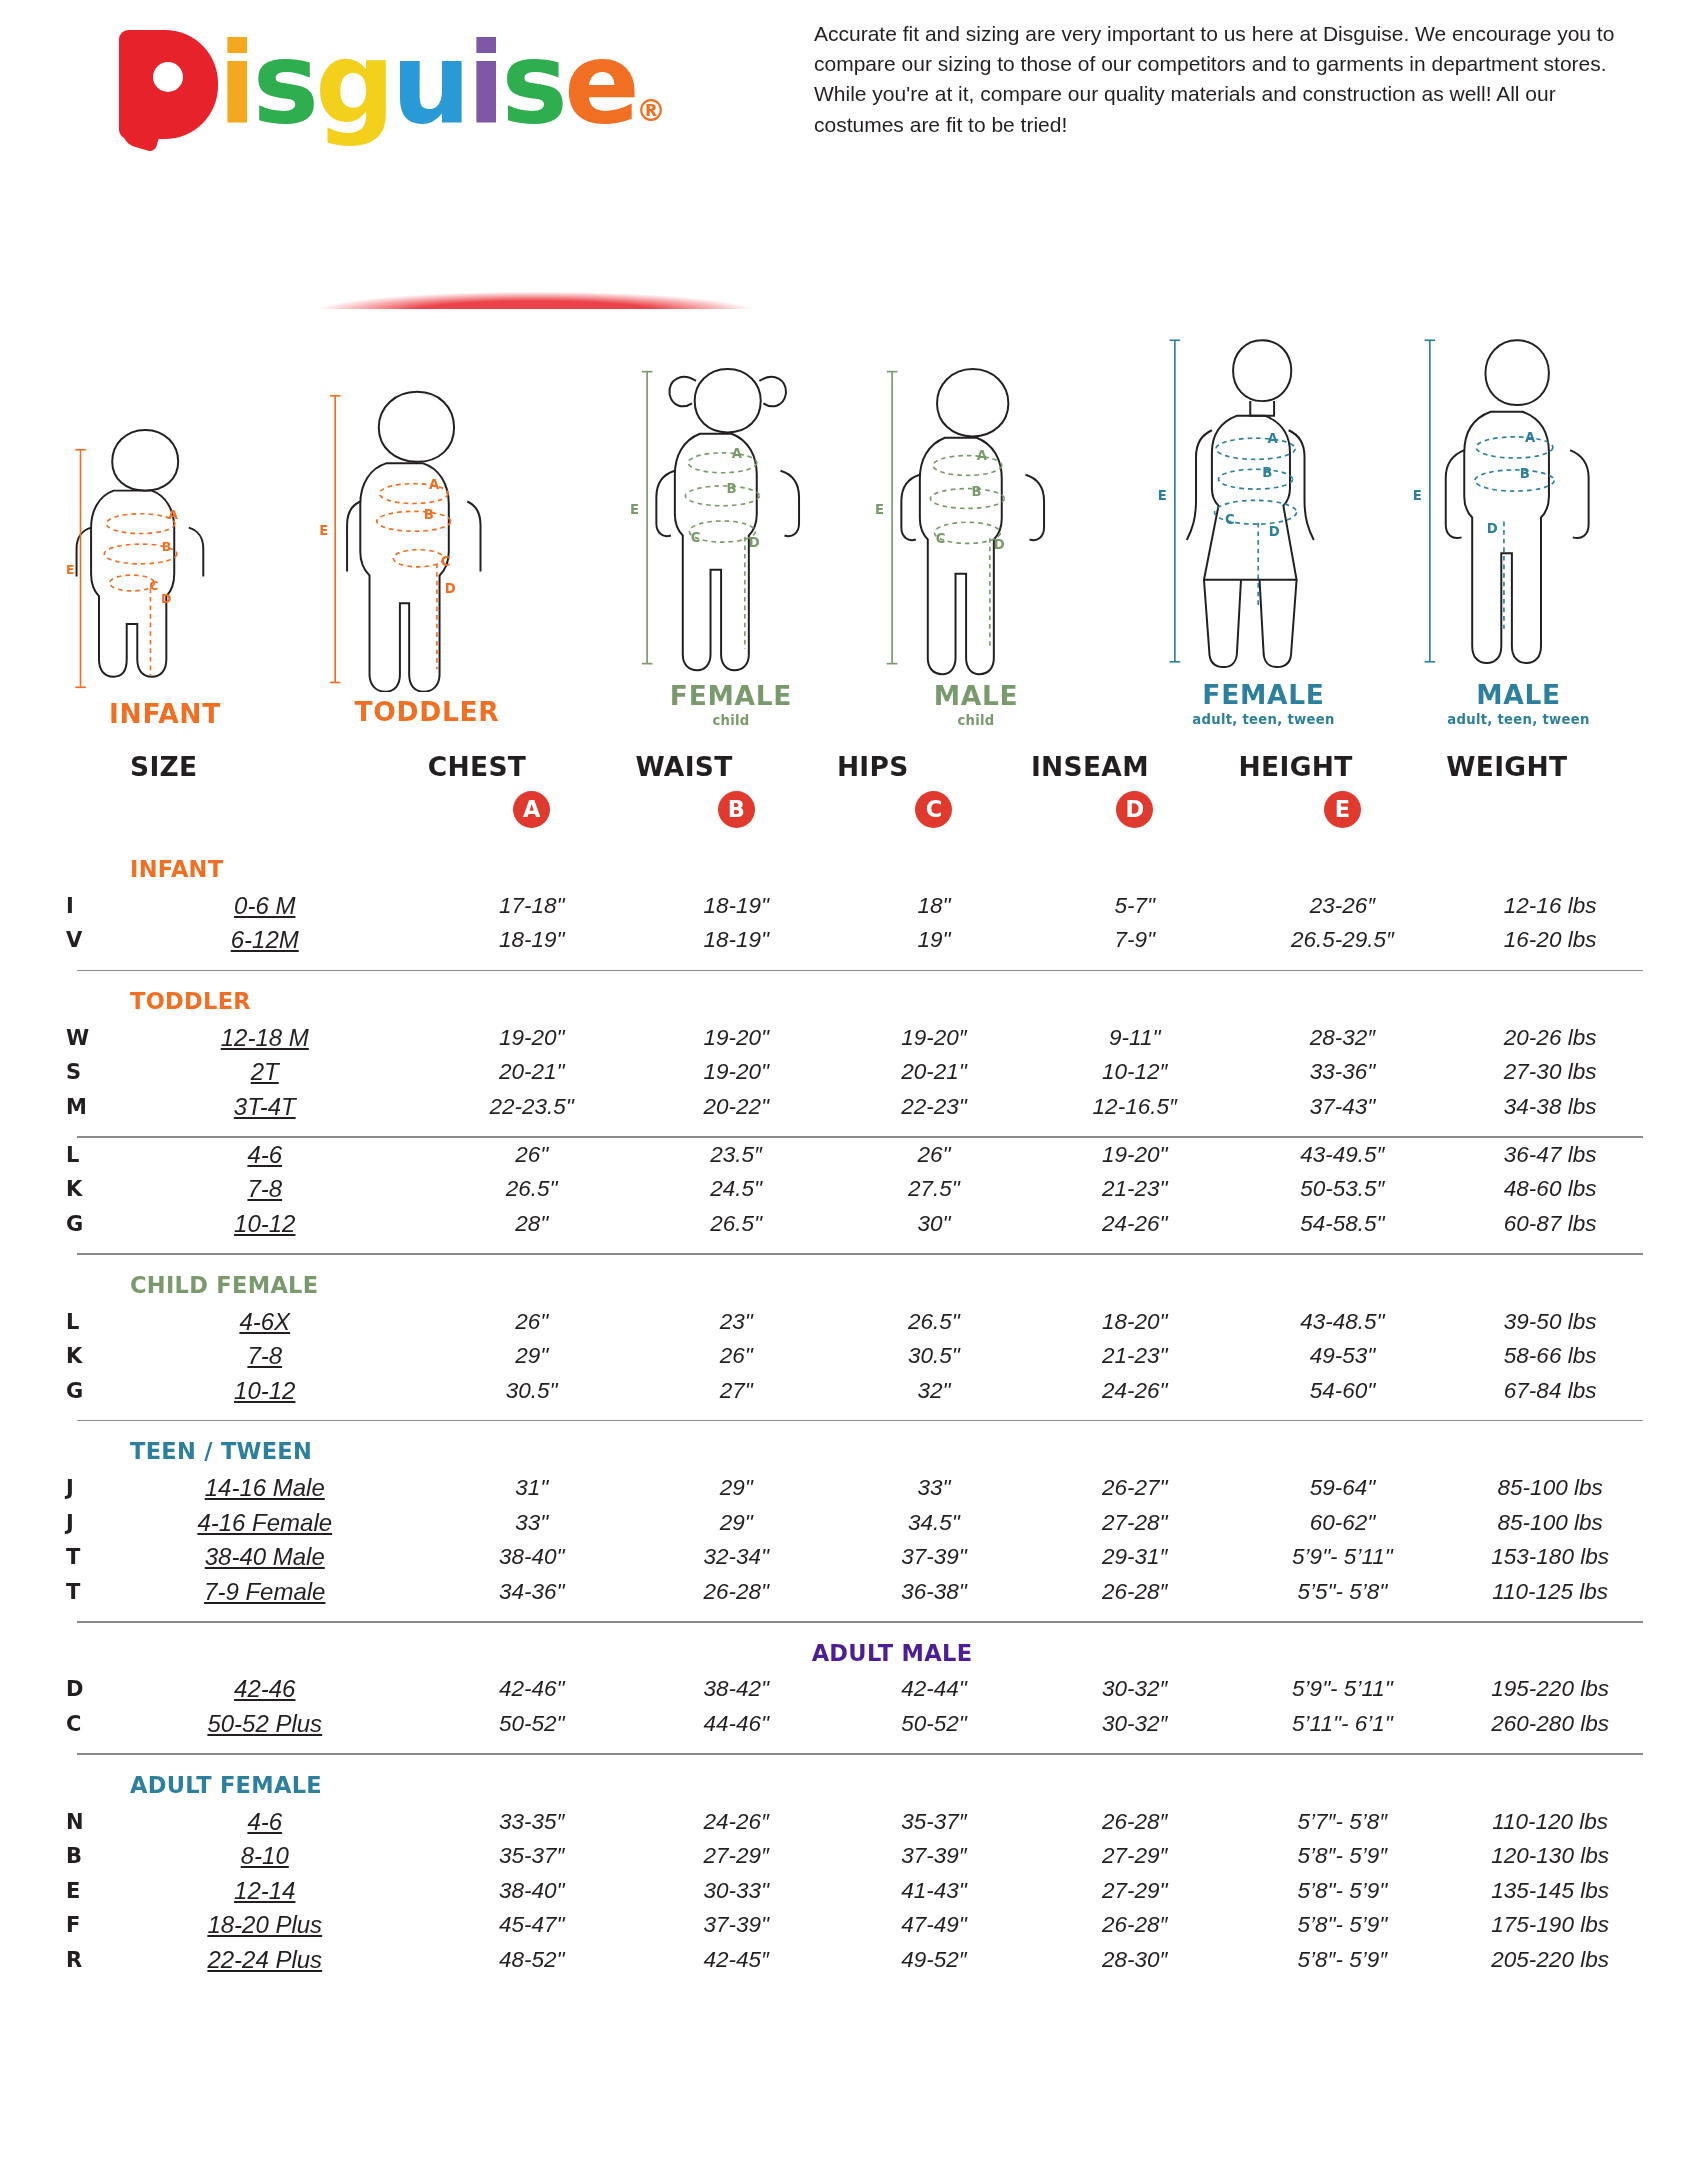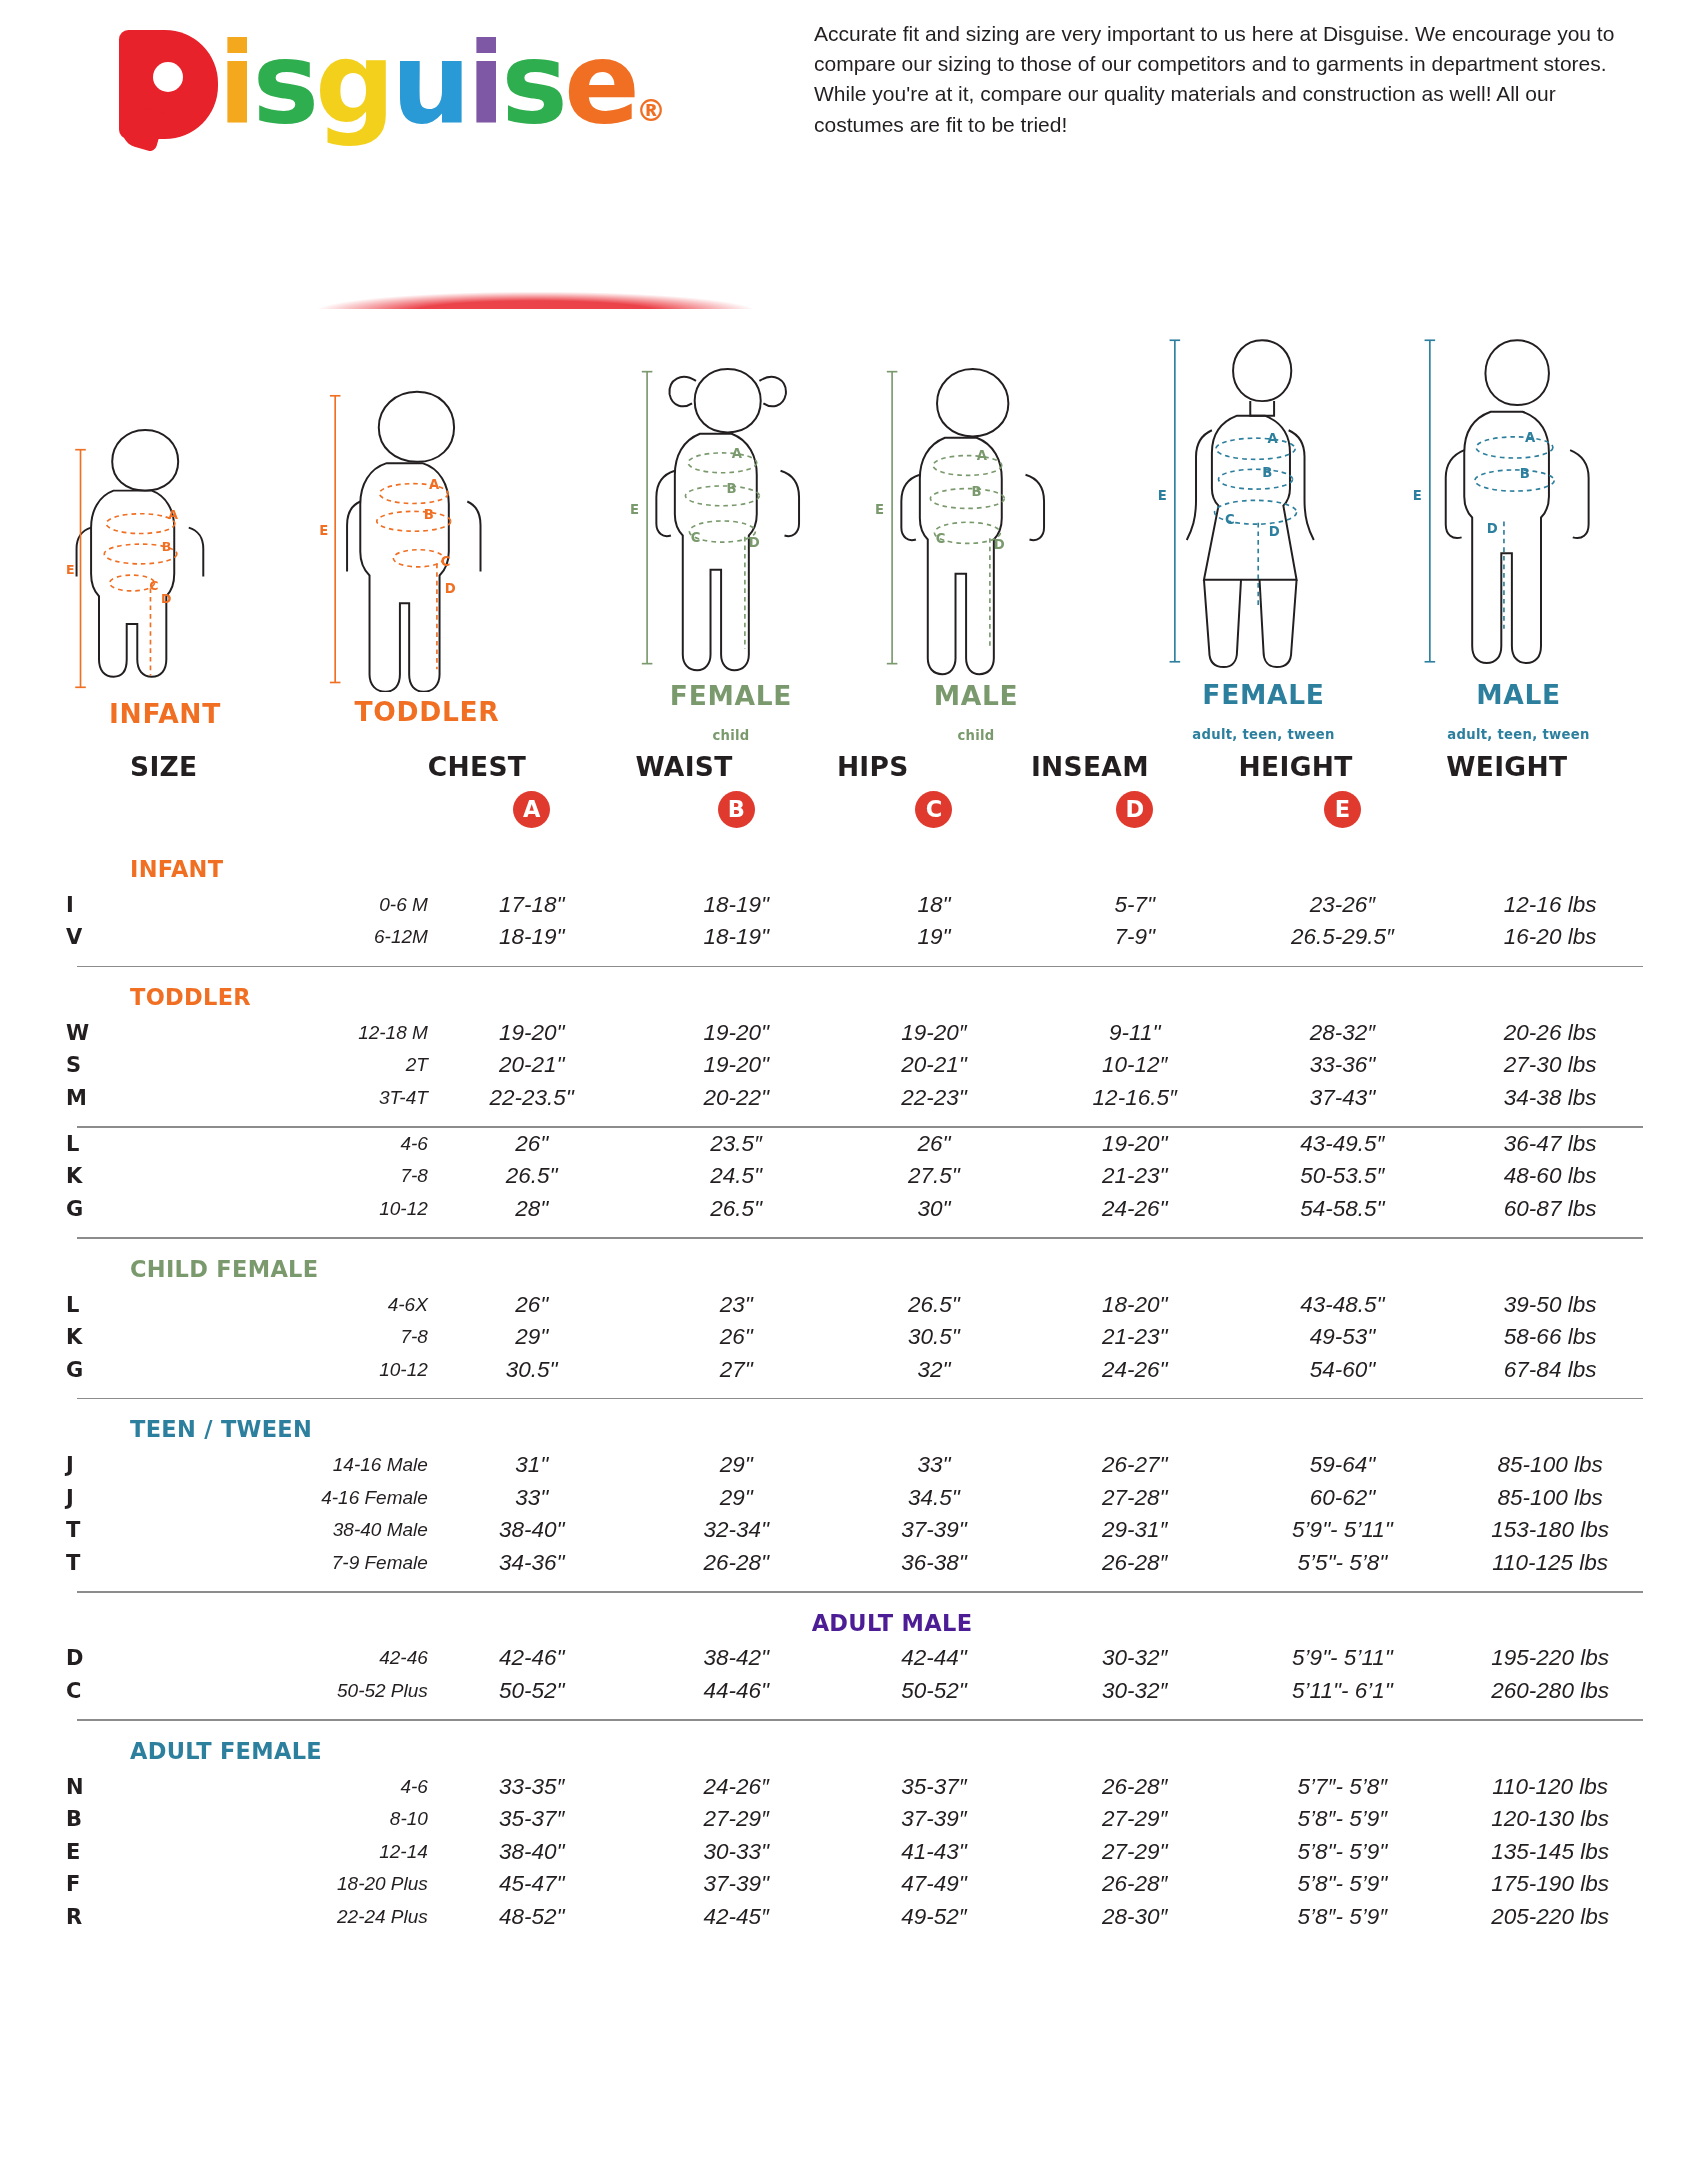--- a/index.html
+++ b/index.html
@@ -89,21 +89,21 @@
     font-weight: bold;
     font-size: 26.5px;
     letter-spacing: 0.7px;
     margin-top: 4px;
   }
   .fig-sub {
     font-family: "DejaVu Sans", sans-serif;
     font-weight: bold;
     font-size: 13.2px;
     letter-spacing: 0.3px;
-    margin-top: 17px;
+    margin-top: 2px;
   }
   .c-orange { color: #f06f22; }
   .c-green  { color: #7a9a6d; }
   .c-blue   { color: #2d7f9e; }
 
   .svgfig { display: block; margin: 0 auto; }
 
   
   .table { position: absolute; left: 0; top: 751px; width: 1687px; }
 
@@ -149,24 +149,25 @@
   td.key {
     width: 34px;
     font-family: "DejaVu Sans", sans-serif;
     font-weight: bold;
     font-size: 21px;
     text-align: left;
     padding-left: 10.6px;
   }
   td.sz {
     font-style: italic;
-    font-size: 19px;
-    text-align: right;
+    font-size: 24px;
+    text-align: center;
     padding-left: 14.6px;
     width: 311px;
+    text-decoration: underline;
   }
   td.val {
     font-style: italic;
     font-size: 22.5px;
     text-align: center;
   }
   .col-chest  { width: 198px; }
   .col-waist  { width: 192px; }
   .col-hips   { width: 185px; }
   .col-inseam { width: 198px; }

